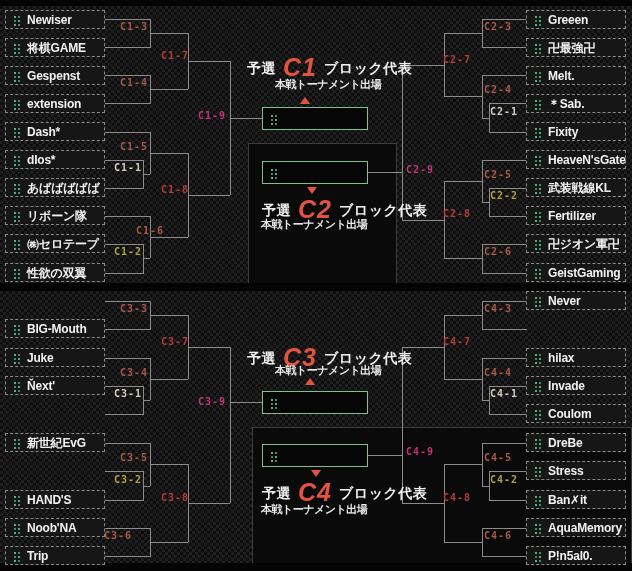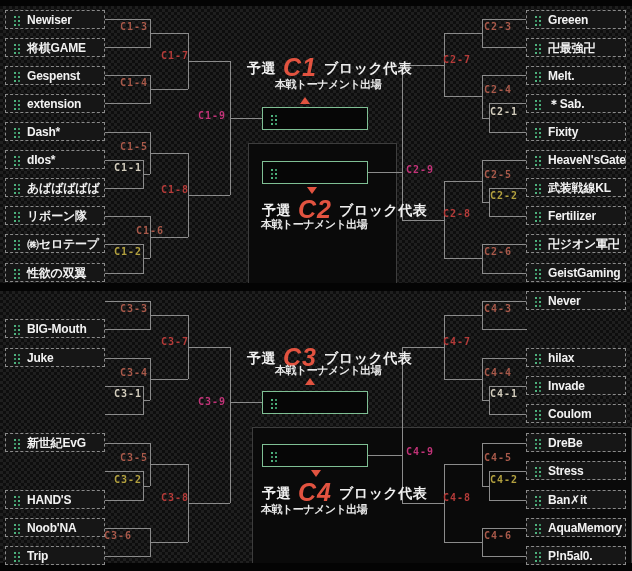--- a/index.html
+++ b/index.html
@@ -147,20 +147,24 @@
     </div>
 
   <div class="tb" style="left:5px;top:319px">
       <i class="dots"></i>
       <span class="tn">BIG-Mouth</span>
     </div>
   <div class="tb" style="left:5px;top:348px">
       <i class="dots"></i>
       <span class="tn">Juke</span>
     </div>
+  <div class="tb" style="left:5px;top:376px">
+      <i class="dots"></i>
+      <span class="tn">Ňext'</span>
+    </div>
   <div class="tb" style="left:5px;top:433px">
       <i class="dots"></i>
       <span class="tn">新世紀EvG</span>
     </div>
   <div class="tb" style="left:5px;top:490px">
       <i class="dots"></i>
       <span class="tn">HAND'S</span>
     </div>
   <div class="tb" style="left:5px;top:518px">
       <i class="dots"></i>

